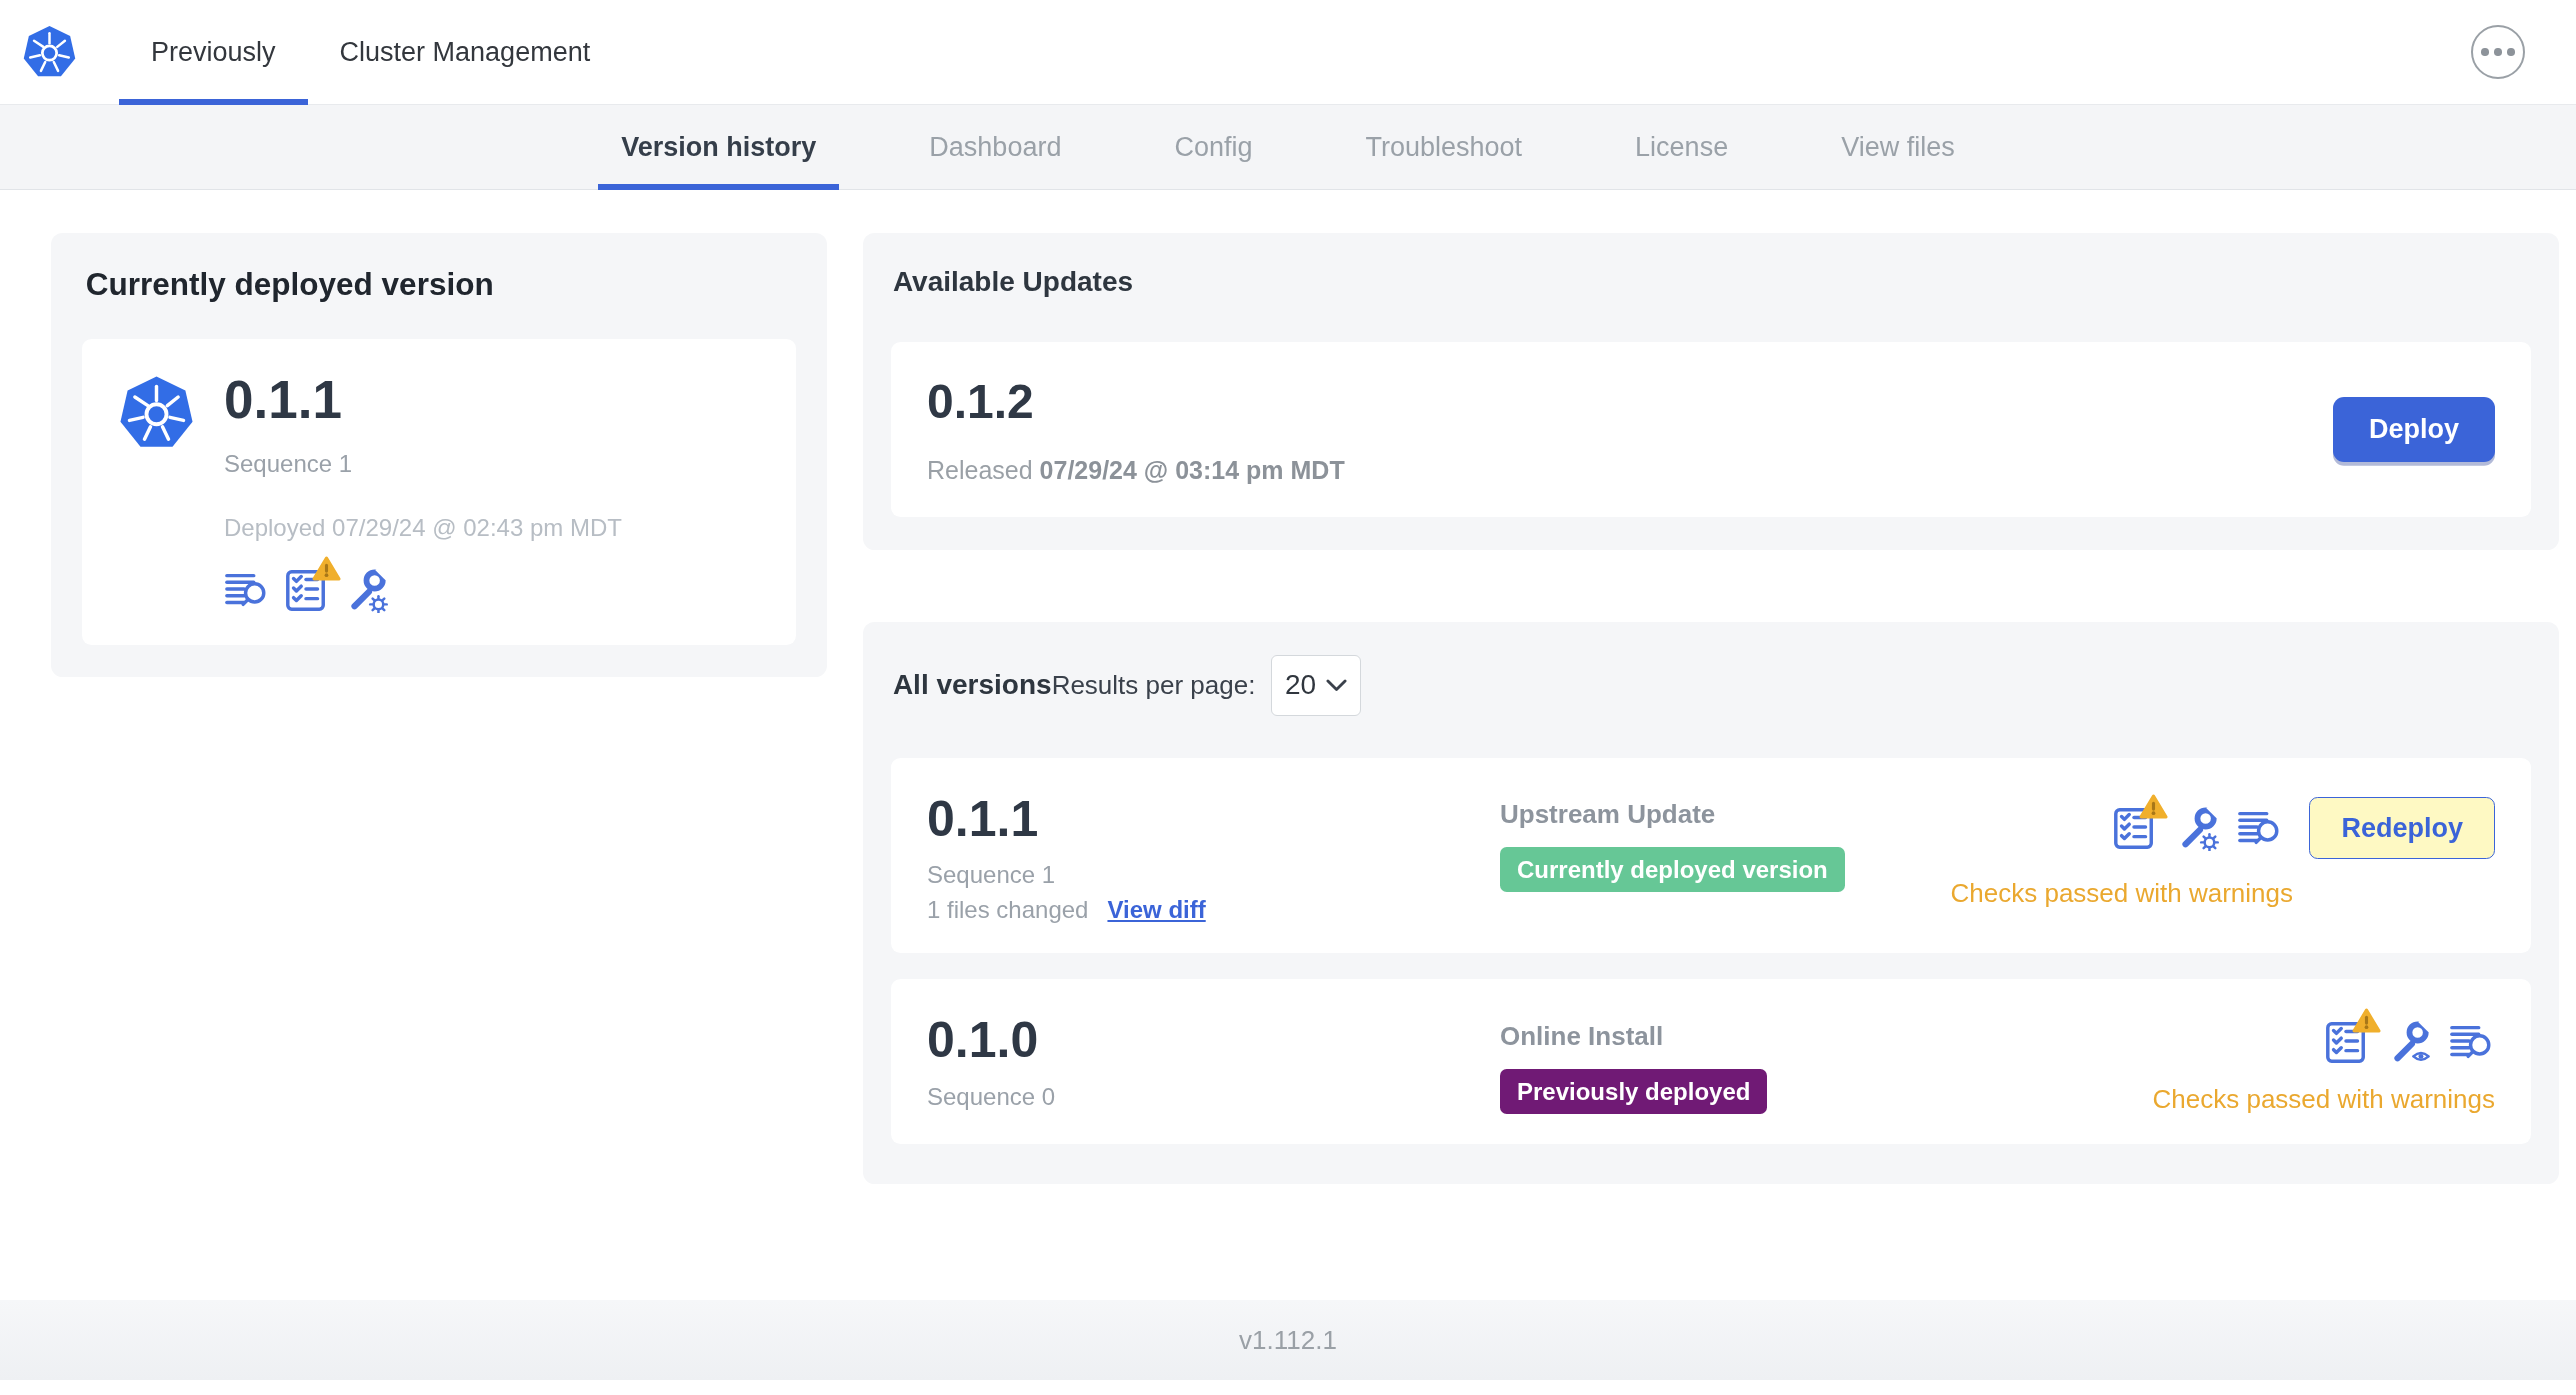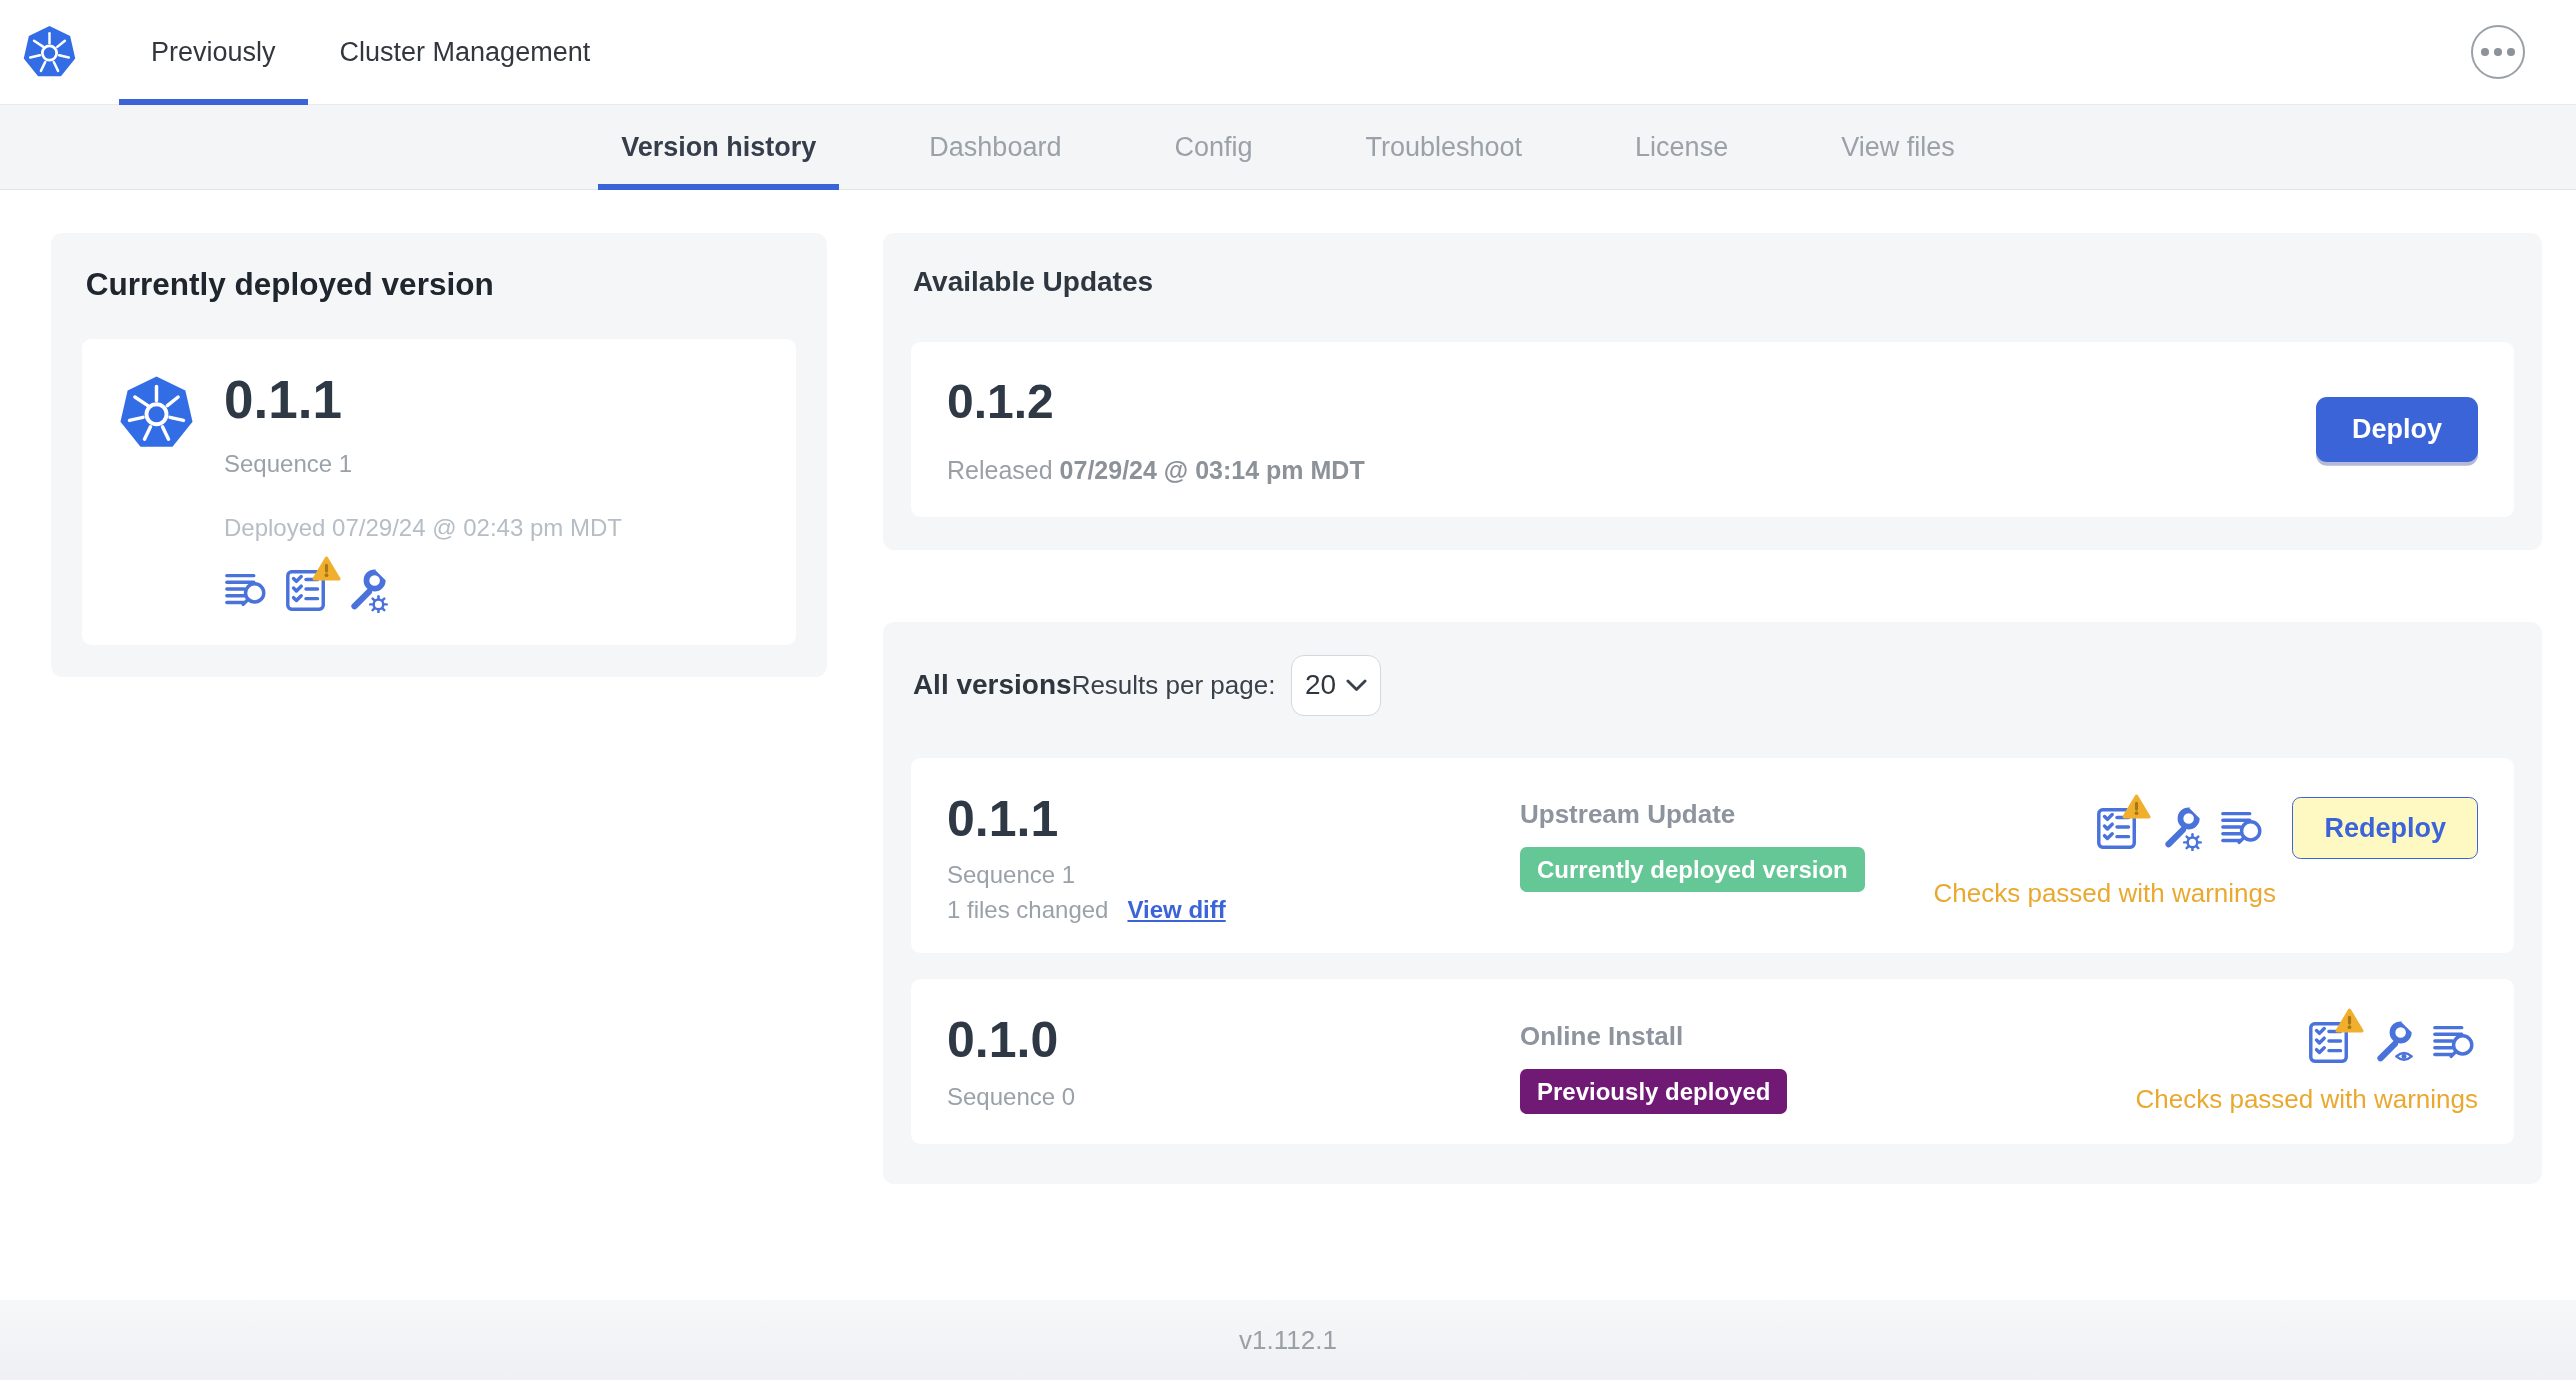--- a/index.html
+++ b/index.html
@@ -41,21 +41,21 @@
   .subnav-tab {
     display:flex; align-items:center; padding:0 23px;
     font-size:27px; color:#9aa1a8; position:relative; cursor:pointer;
   }
   .subnav-tab.active { color:#353e4a; font-weight:700; }
   .subnav-tab.active::after {
     content:""; position:absolute; left:0; right:0; bottom:-1px; height:5.7px; background:#3b64d8;
   }
 
   
-  .main { display:flex; align-items:flex-start; gap:56px; padding:43px 34px 0 51px; }
+  .main { display:flex; align-items:flex-start; gap:36px; padding:43px 17px 0 51px; }
   .panel { background:#f5f6f8; border-radius:11.5px; }
 
   
   .deployed-panel { width:776px; padding:29px 31px 32px; flex:none; }
   .deployed-panel h2 { font-size:31.5px; font-weight:700; color:#20262e; margin:3.8px 0 36px 3.8px; }
   .deployed-inner { background:#fff; border-radius:9.5px; padding:32px 36px 32px; }
   .deployed-flex { display:flex; gap:29px; }
   .deployed-logo svg { width:77px; height:77px; display:block; margin-top:3.8px; }
   .deployed-version { font-size:53px; font-weight:700; color:#2f3845; line-height:1.1; }
   .deployed-seq { font-size:24px; color:#9aa1a9; margin-top:21px; }
@@ -85,21 +85,21 @@
     box-shadow:0 3.8px 0 rgba(34,58,142,.35);
   }
 
   
   .versions-panel { padding:29px 28px 40px; }
   .versions-head { display:flex; align-items:center; justify-content:flex-start; margin:3.8px 1.9px 42px; }
   .versions-head h3 { font-size:28px; font-weight:600; color:#2e363f; }
   .per-page { display:flex; align-items:center; gap:15.3px; }
   .per-page-label { font-size:26px; color:#3a414b; }
   .page-select {
-    width:90px; height:61px; background:#fff; border:1.9px solid #d4d8dc; border-radius:13px;
+    width:90px; height:61px; background:#fff; border:1.9px solid #d4d8dc; border-radius:6px;
     display:flex; align-items:center; justify-content:center; gap:9.5px;
     font-size:28px; color:#30363e; cursor:pointer;
   }
   .page-select svg { width:21px; height:12.4px; }
 
   .version-row {
     background:#fff; border-radius:9.5px; padding:34px 36px 29px;
     display:grid; grid-template-columns:573px 1fr auto; align-items:start;
   }
   .version-row + .version-row { margin-top:26px; }

